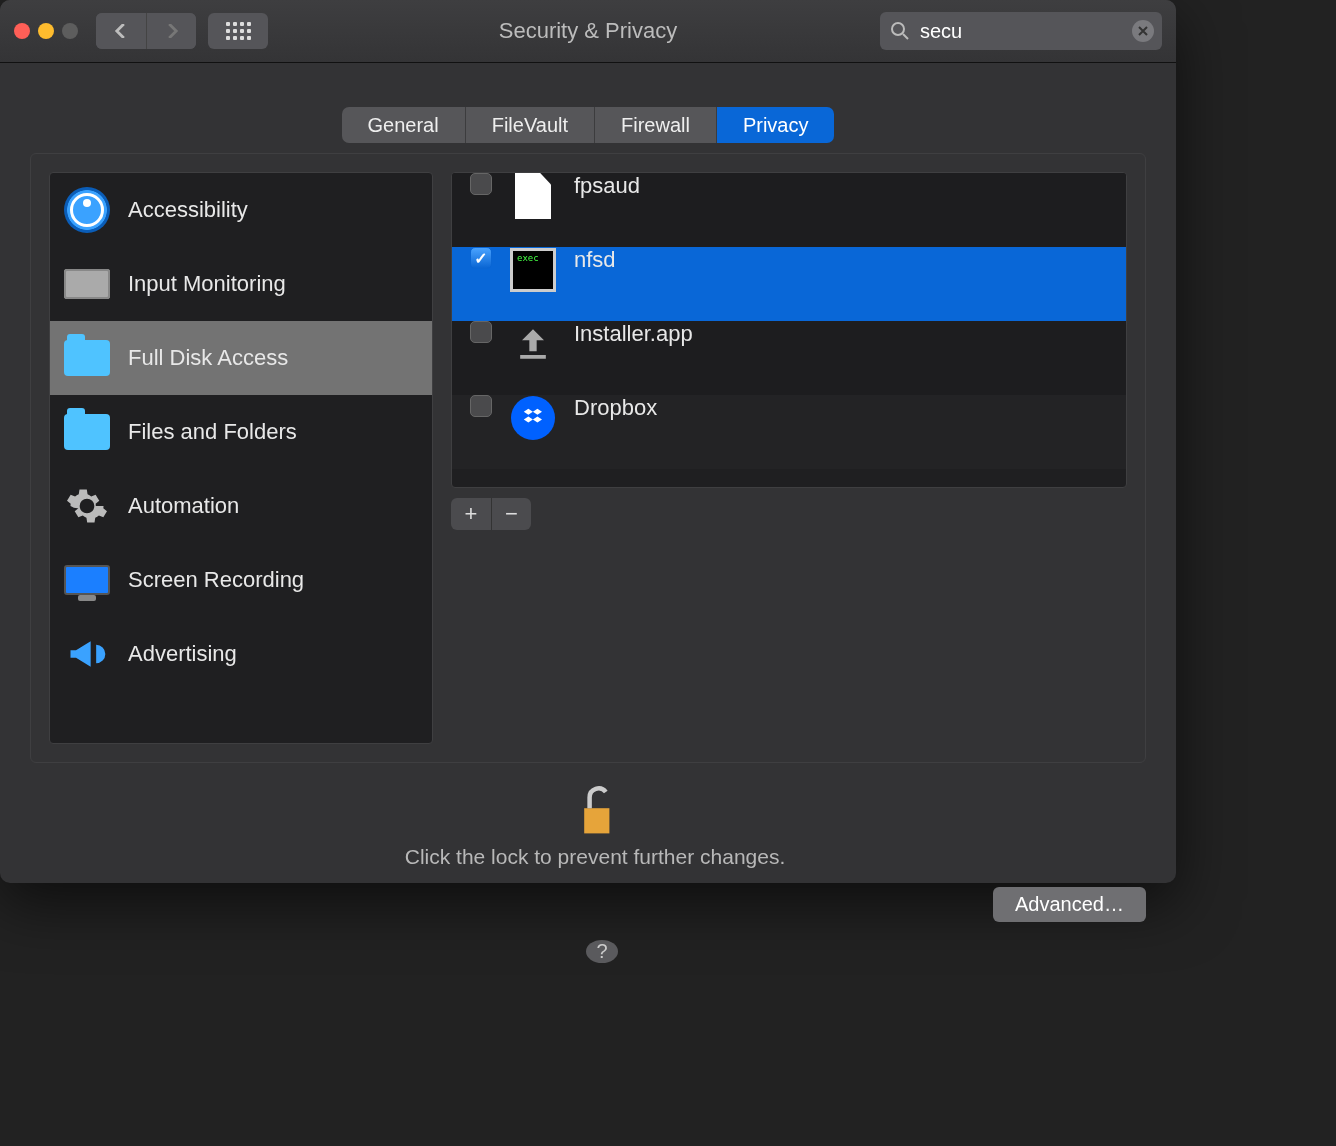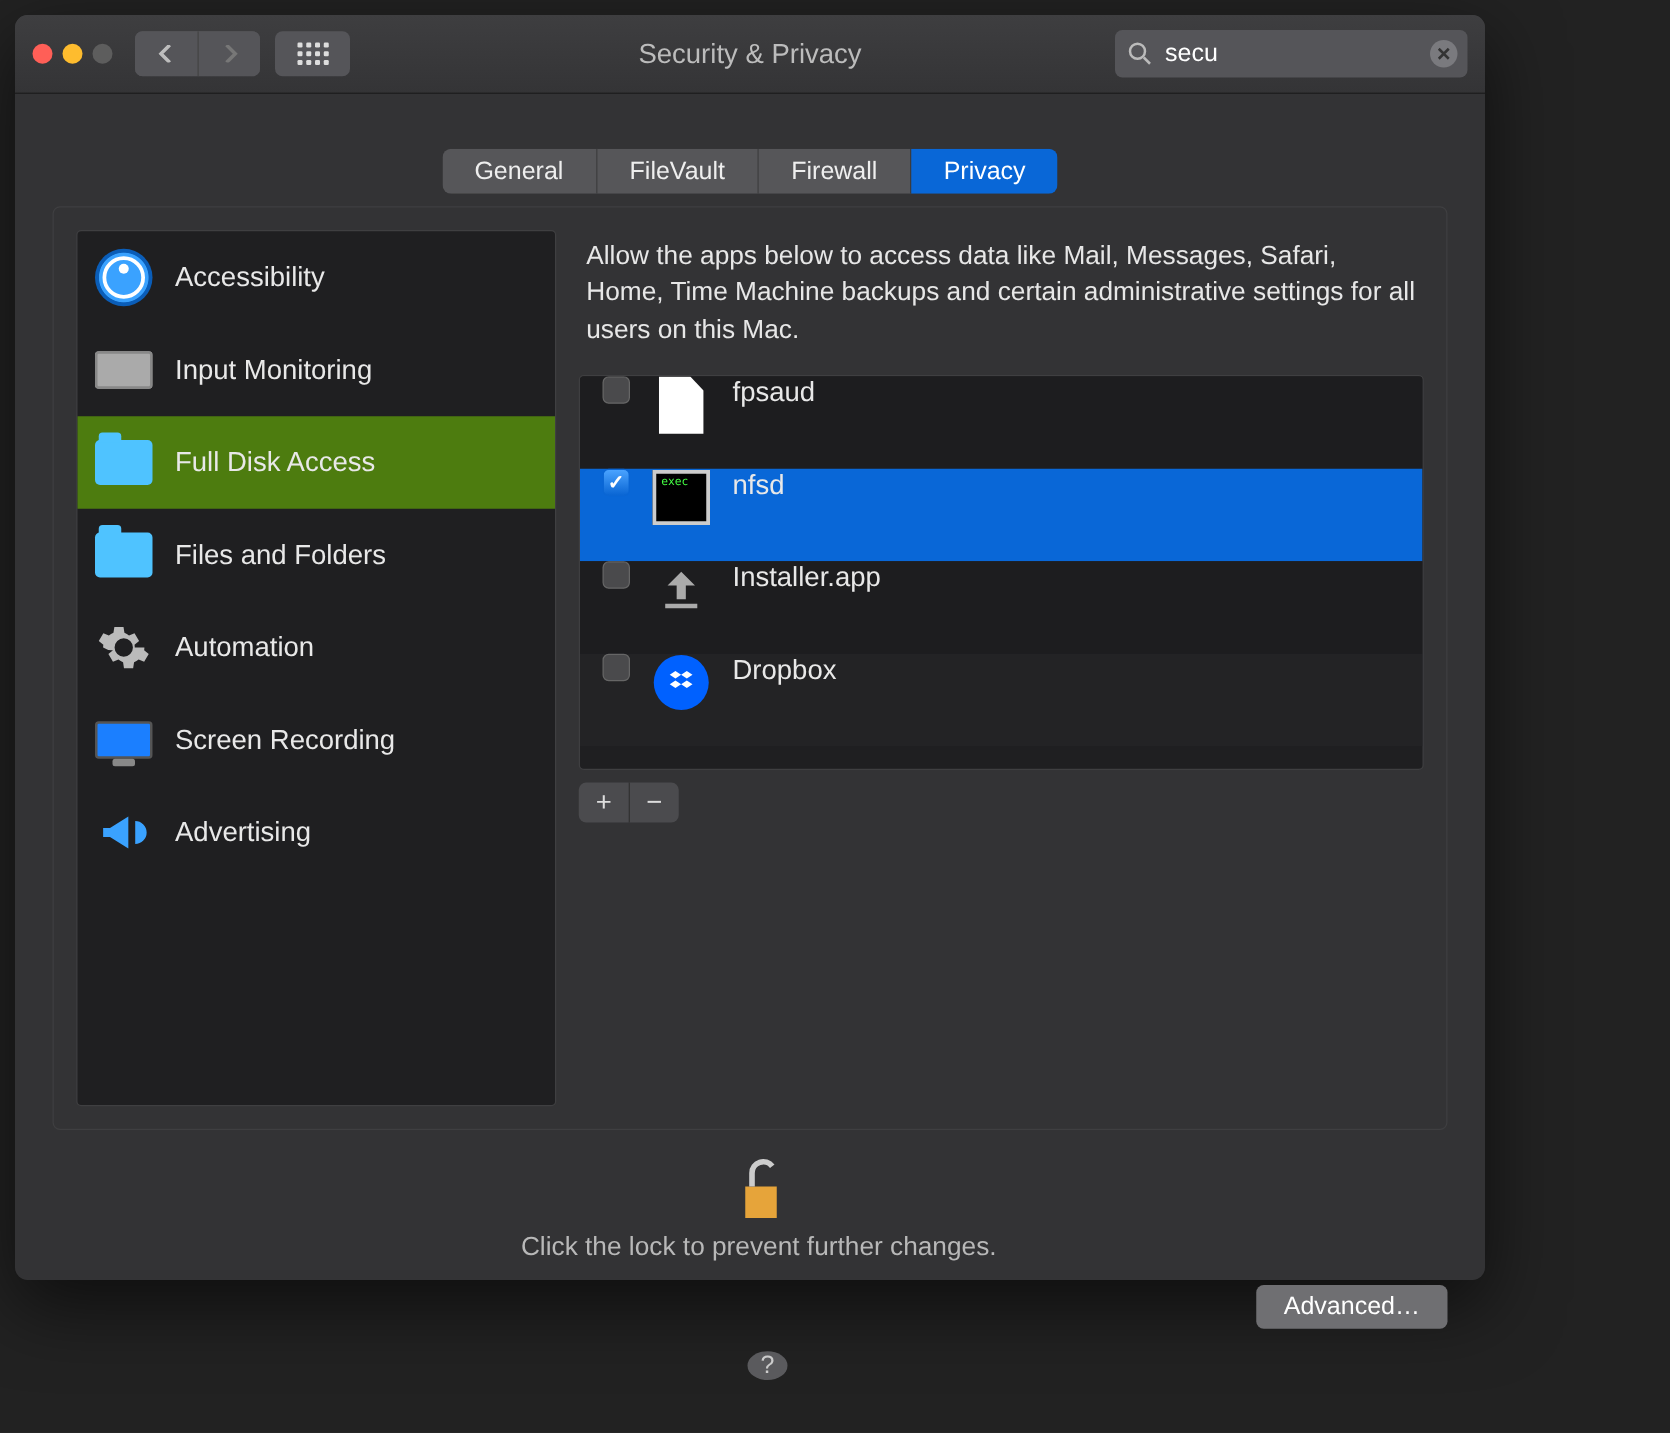--- a/index.html
+++ b/index.html
@@ -1,17 +1,17 @@
 <!DOCTYPE html>
 <html><head>
 <meta charset="utf-8">
 <style>
   * { box-sizing: border-box; margin: 0; padding: 0; }
   html, body { width: 1336px; height: 1146px; background: #222; font-family: -apple-system, "Helvetica Neue", Arial, sans-serif; color: #e8e8e8; overflow: hidden; }
-  .window { width: 1176px; height: 1012px; margin: 12px; background: #333335; border-radius: 10px; box-shadow: 0 20px 60px rgba(0,0,0,.6); display:flex; flex-direction:column; }
+  .window { width: 1176px; height: 883px; margin: 0; background: #333335; border-radius: 10px; box-shadow: 0 20px 60px rgba(0,0,0,.6); display:flex; flex-direction:column; }
 
   
   .titlebar { height: 63px; display:flex; align-items:center; padding: 0 14px; border-bottom: 1px solid #111; background: linear-gradient(#3e3e40,#343436); border-radius:10px 10px 0 0; position:relative; }
   .traffic { display:flex; gap:8px; align-items:center; margin-right:18px;}
   .tl { width:16px; height:16px; border-radius:50%; }
   .tl.red{background:#ff5f57;} .tl.yellow{background:#febc2e;} .tl.gray{background:#5d5d5d;}
   .navseg { display:flex; background:#555559; border-radius:6px; overflow:hidden; margin-right:12px;}
   .navbtn { width:50px; height:36px; display:flex; align-items:center; justify-content:center; background:#555559;}
   .navbtn + .navbtn { border-left:1px solid #444;}
   .navbtn svg{width:14px;height:14px;fill:#bdbdbd;}
@@ -28,21 +28,21 @@
   
   .content { flex:1; padding: 44px 30px 20px 30px; display:flex; flex-direction:column; }
   .tabseg { align-self:center; display:flex; border-radius:7px; overflow:hidden; margin-bottom:10px;}
   .tab { height:36px; padding:0 26px; display:flex; align-items:center; background:#565659; color:#eee; font-size:20px; border-right:1px solid #3c3c3e;}
   .tab:last-child{border-right:none;}
   .tab.active{ background:#0967d7; color:#fff;}
   .panel { flex:1; border:1px solid #3f3f41; background:#333335; border-radius:6px; padding:18px 18px 18px 18px; display:flex; gap:18px;}
 
   .sidebar { width:384px; background:#1f1f21; border:1px solid #3f3f41; border-radius:4px; display:flex; flex-direction:column;}
   .sbitem { height:74px; display:flex; align-items:center; gap:18px; padding:0 14px; font-size:22px; color:#e8e8e8; cursor:default;}
-  .sbitem.selected{ background:#4d7c0f;}
+  .sbitem.selected{ background:#737373;}
   .sbicon{ width:46px; height:46px; display:flex; align-items:center; justify-content:center; flex-shrink:0;}
 
   .main { flex:1; display:flex; flex-direction:column;}
   .desc { font-size:21px; line-height:1.4; color:#e7e7e7; padding:6px 6px 22px 6px;}
   .applist { border:1px solid #3f3f41; border-radius:4px; background:#1f1f21; height:316px; overflow:hidden;}
   .approw { height:74px; display:flex; align-items:flex-start; gap:18px; padding:0 18px; font-size:22px;}
   .approw.selected{ background:#0967d7;}
   .approw:not(.selected):nth-child(odd){ background:#1d1d1f;}
   .approw:not(.selected):nth-child(even){ background:#232325;}
   .chk{ width:22px; height:22px; border-radius:5px; background:#4a4a4c; border:1px solid #666; display:flex; align-items:center;justify-content:center; flex-shrink:0;}
@@ -195,21 +195,20 @@
           <div class="sbicon i-mega">
             <svg width="44" height="44" viewBox="0 0 24 24">
                 <path fill="#3aa2ff" d="M3 10v4h3l8 5V5l-8 5H3zm14-3v10a5 5 0 000-10z"></path>
               </svg>
           </div>
           <span>Advertising</span>
         </div>
       </div>
 
       <div class="main">
-        <div class="desc">Allow the apps below to access data like Mail, Messages, Safari, Home, Time Machine backups and certain administrative settings for all users on this Mac.</div>
 
         <div class="applist">
           <div class="approw">
             <div class="chk"></div>
             <div class="appicon">
                 <div class="i-doc"></div>
               </div>
             <span>fpsaud</span>
           </div>
           <div class="approw selected">

